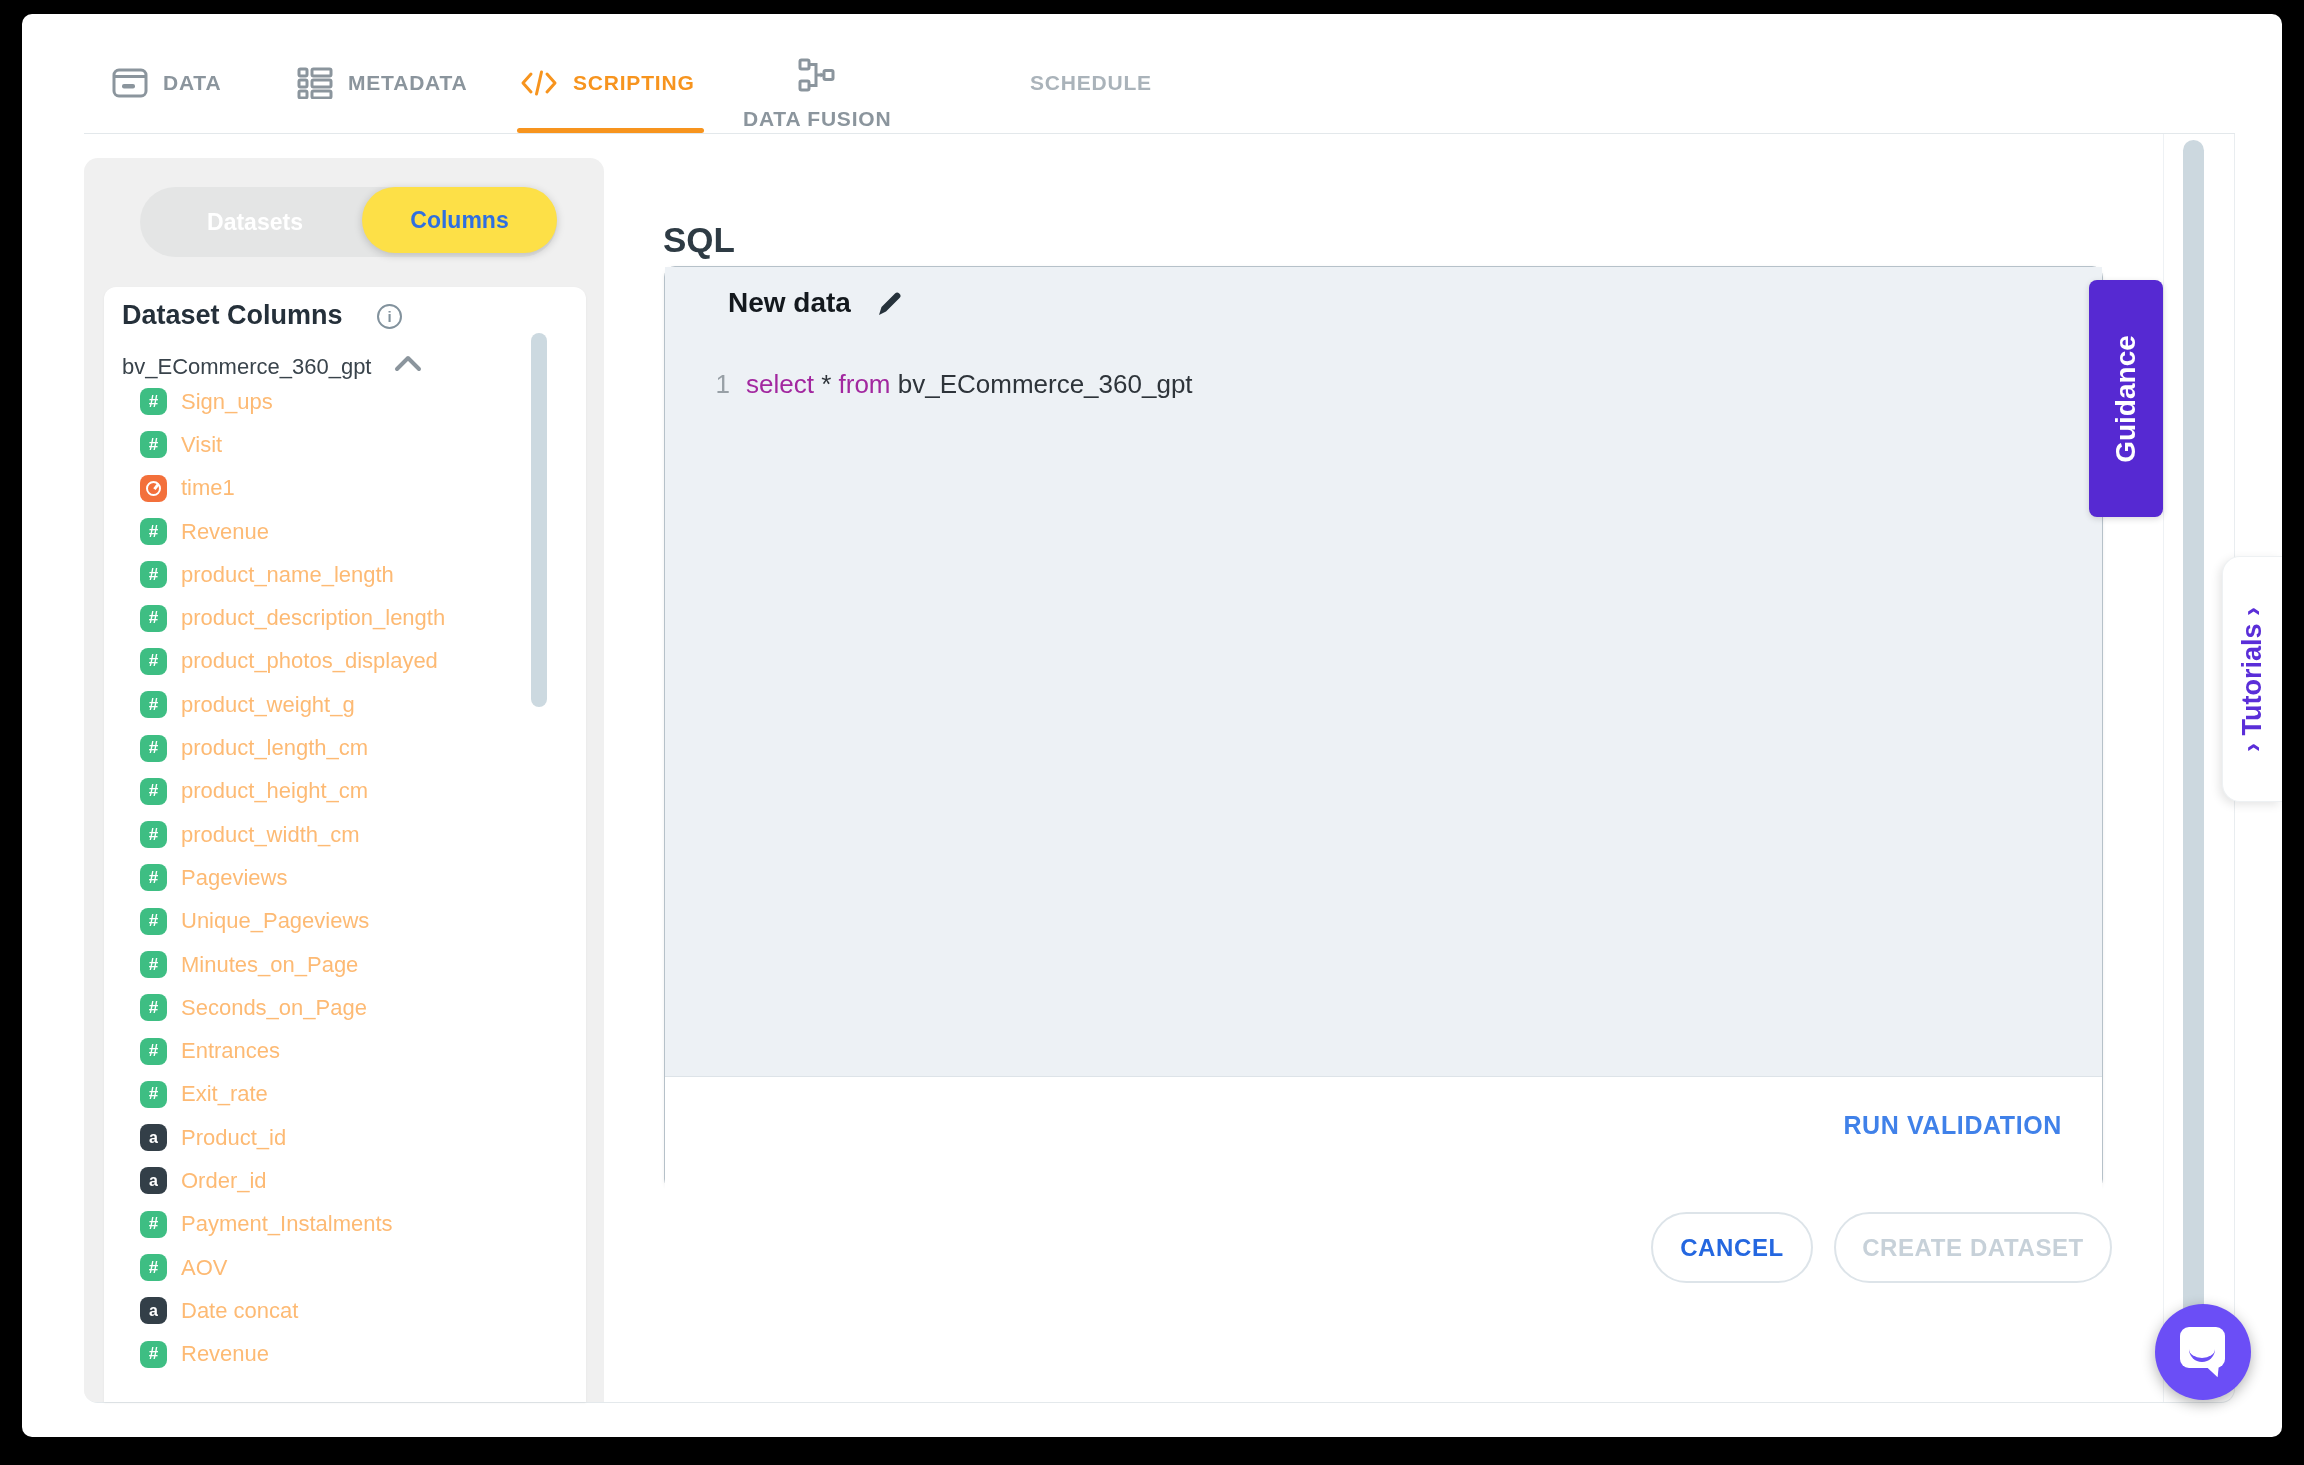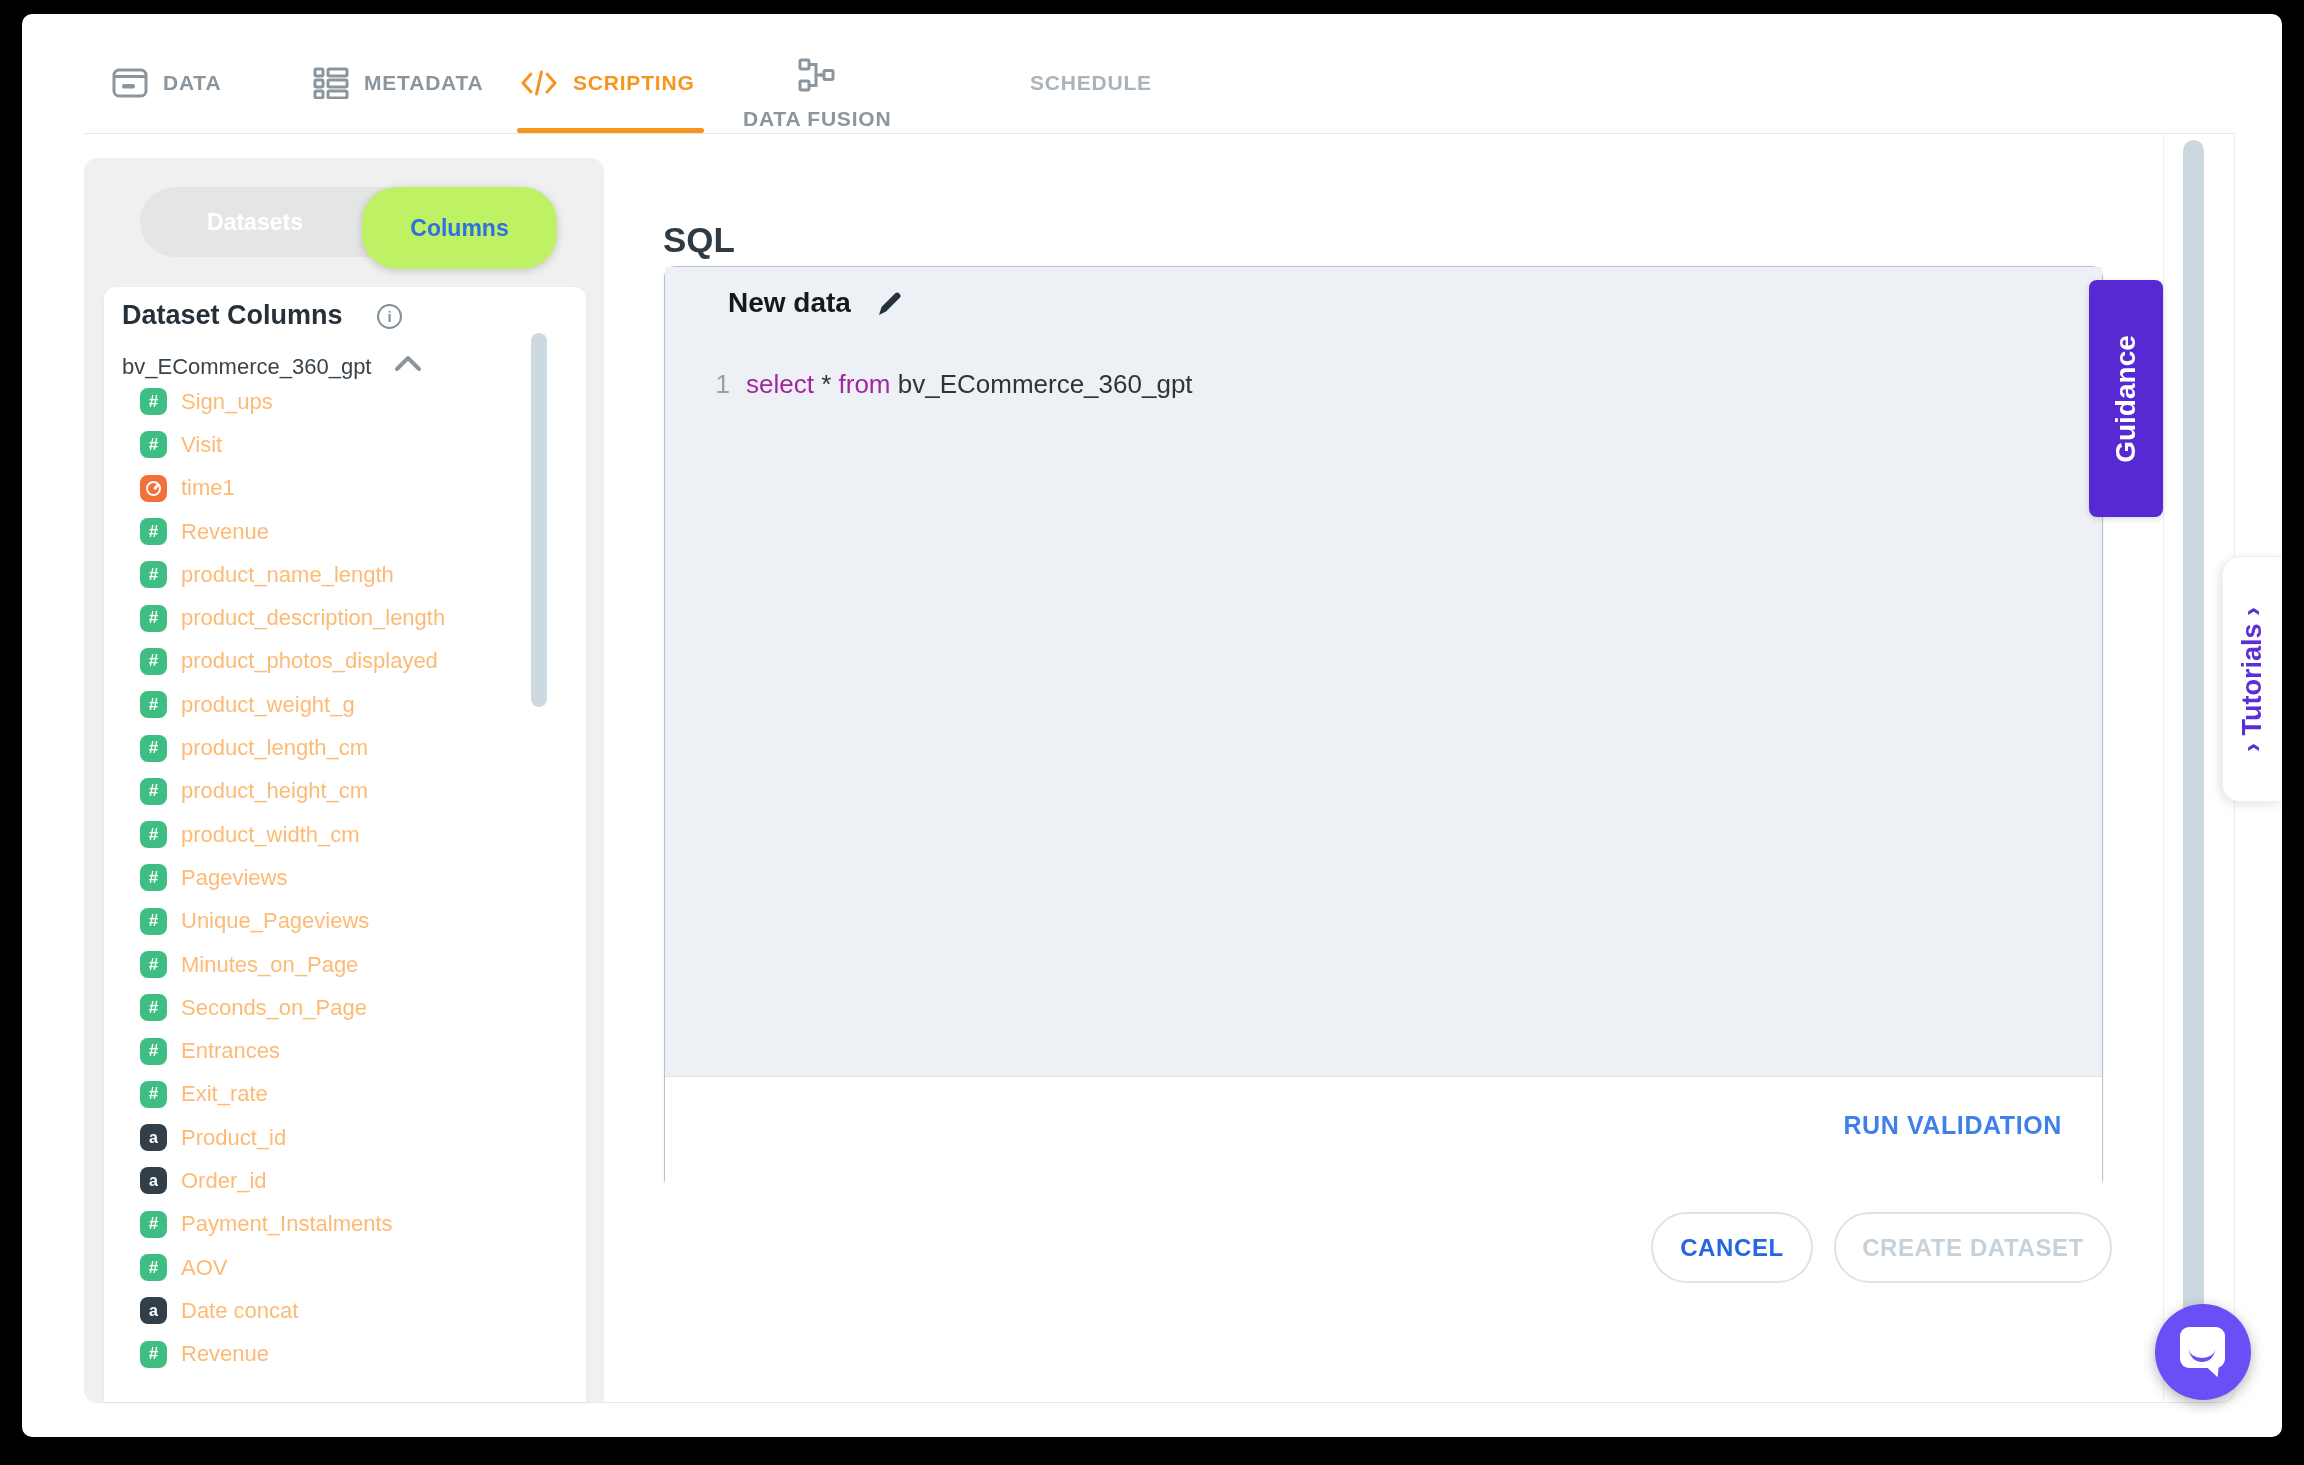--- a/index.html
+++ b/index.html
@@ -22,21 +22,21 @@
   .top-divider{left:84px;top:133px;width:2151px;height:1px;background:#e3e8eb;}
   .content-frame{left:84px;top:134px;width:2150px;height:1268px;border-right:1px solid #e9edf0;border-bottom:1px solid #e4e9ec;border-radius:0 0 14px 14px;}
   .main-right-line{left:2163px;top:134px;width:1px;height:1268px;background:#eef1f4;}
 
   
   .sidebar{left:84px;top:158px;width:520px;height:1244px;background:#f0f0f0;border-radius:14px 14px 0 12px;}
   .toggle{left:140px;top:187px;width:417px;height:70px;background:#e4e5e5;border-radius:35px;}
   .toggle-opt{position:absolute;top:0;height:70px;display:flex;align-items:center;justify-content:center;
     font-size:23px;font-weight:bold;cursor:pointer;}
   .toggle-opt.datasets{left:0;width:230px;color:#ffffff;}
-  .toggle-opt.columns{left:222px;width:195px;height:82px;background:#bef264;border-radius:35px;color:#2F6FE0;
+  .toggle-opt.columns{left:222px;width:195px;height:66px;background:#fde047;border-radius:35px;color:#2F6FE0;
     box-shadow:0 2px 8px rgba(0,0,0,0.18);}
   .card{left:104px;top:287px;width:482px;height:1115px;background:#fff;border-radius:12px 12px 0 0;box-shadow:0 1px 3px rgba(0,0,0,0.05);}
   .card-title{left:122px;top:300px;font-size:27px;font-weight:bold;color:#25303a;}
   .info-icon{left:377px;top:304px;width:25px;height:25px;border:2px solid #82929d;border-radius:50%;
     display:flex;align-items:center;justify-content:center;color:#82929d;font-size:15px;font-weight:bold;box-sizing:border-box;cursor:pointer;}
   .dataset-row{left:122px;top:352px;width:440px;height:30px;display:flex;align-items:center;}
   .dataset-name{font-size:22px;color:#39434b;}
   .chevron-up{position:absolute;left:272px;top:2px;cursor:pointer;}
   .col-list{left:140px;top:380px;width:400px;}
   .col-row{display:flex;align-items:center;height:43.3px;gap:14px;cursor:pointer;}
@@ -100,21 +100,21 @@
 <div class="abs tab" style="left:112px;">
   <span style="display:flex;">
     <svg width="36" height="32" viewBox="0 0 36 32">
         <rect x="2" y="3" width="32" height="26" rx="5" fill="none" stroke="#8b959d" stroke-width="3"></rect>
         <path d="M2 8 h32 v3 H2 z" fill="#8b959d"></path>
         <rect x="10" y="17" width="13" height="4.5" rx="2" fill="#8b959d"></rect>
       </svg>
   </span>
   <span class="tab-label">DATA</span>
 </div>
-<div class="abs tab" style="left:313px;justify-content:flex-end;">
+<div class="abs tab" style="left:297px;justify-content:flex-end;">
   <span style="display:flex;">
     <svg width="36" height="32" viewBox="0 0 36 32">
         <rect x="2" y="2" width="8" height="7" rx="1.5" fill="none" stroke="#8b959d" stroke-width="3"></rect>
         <rect x="15" y="2" width="19" height="7" rx="1.5" fill="none" stroke="#8b959d" stroke-width="3"></rect>
         <rect x="2" y="13" width="8" height="7" rx="1.5" fill="none" stroke="#8b959d" stroke-width="3"></rect>
         <rect x="15" y="13" width="19" height="7" rx="1.5" fill="none" stroke="#8b959d" stroke-width="3"></rect>
         <rect x="2" y="24" width="8" height="7" rx="1.5" fill="none" stroke="#8b959d" stroke-width="3"></rect>
         <rect x="15" y="24" width="19" height="7" rx="1.5" fill="none" stroke="#8b959d" stroke-width="3"></rect>
       </svg>
   </span>

